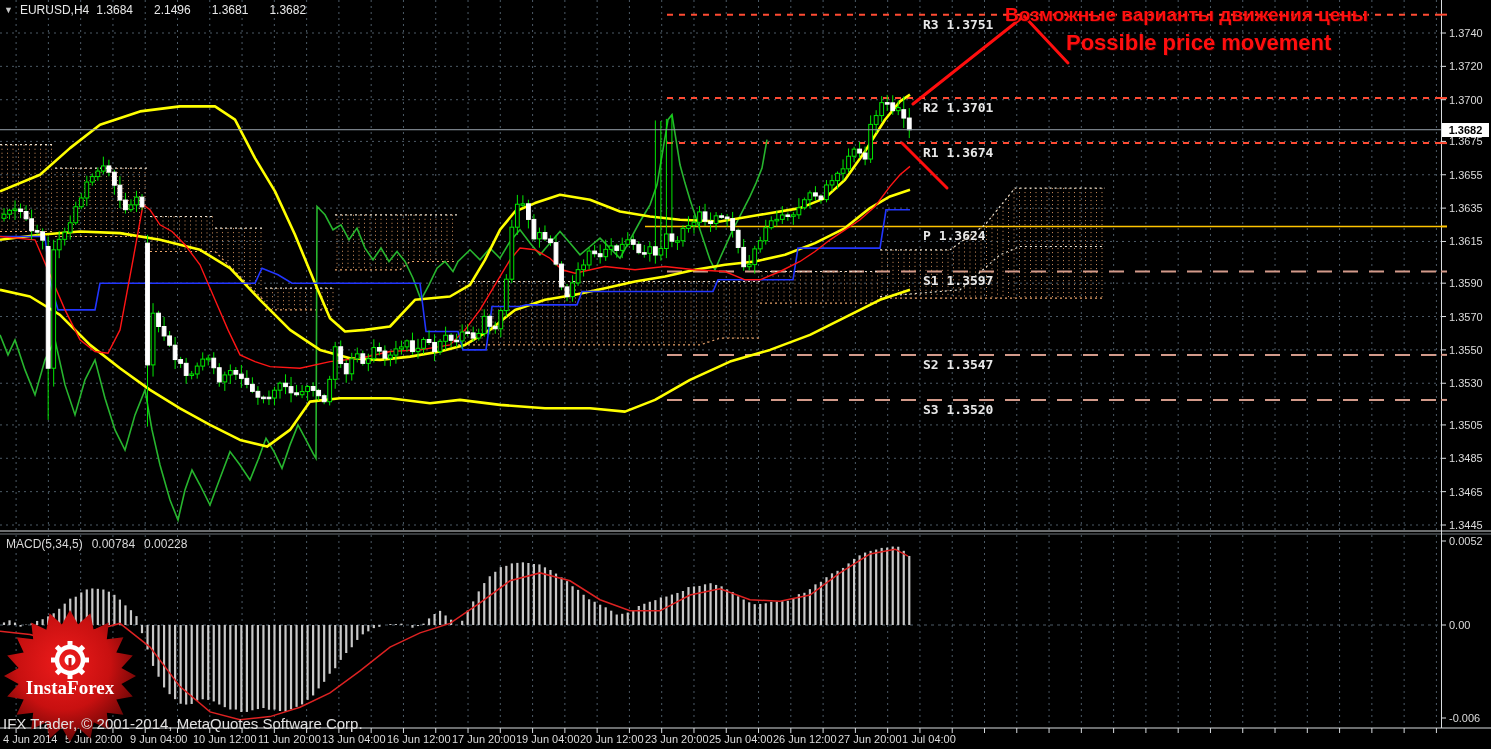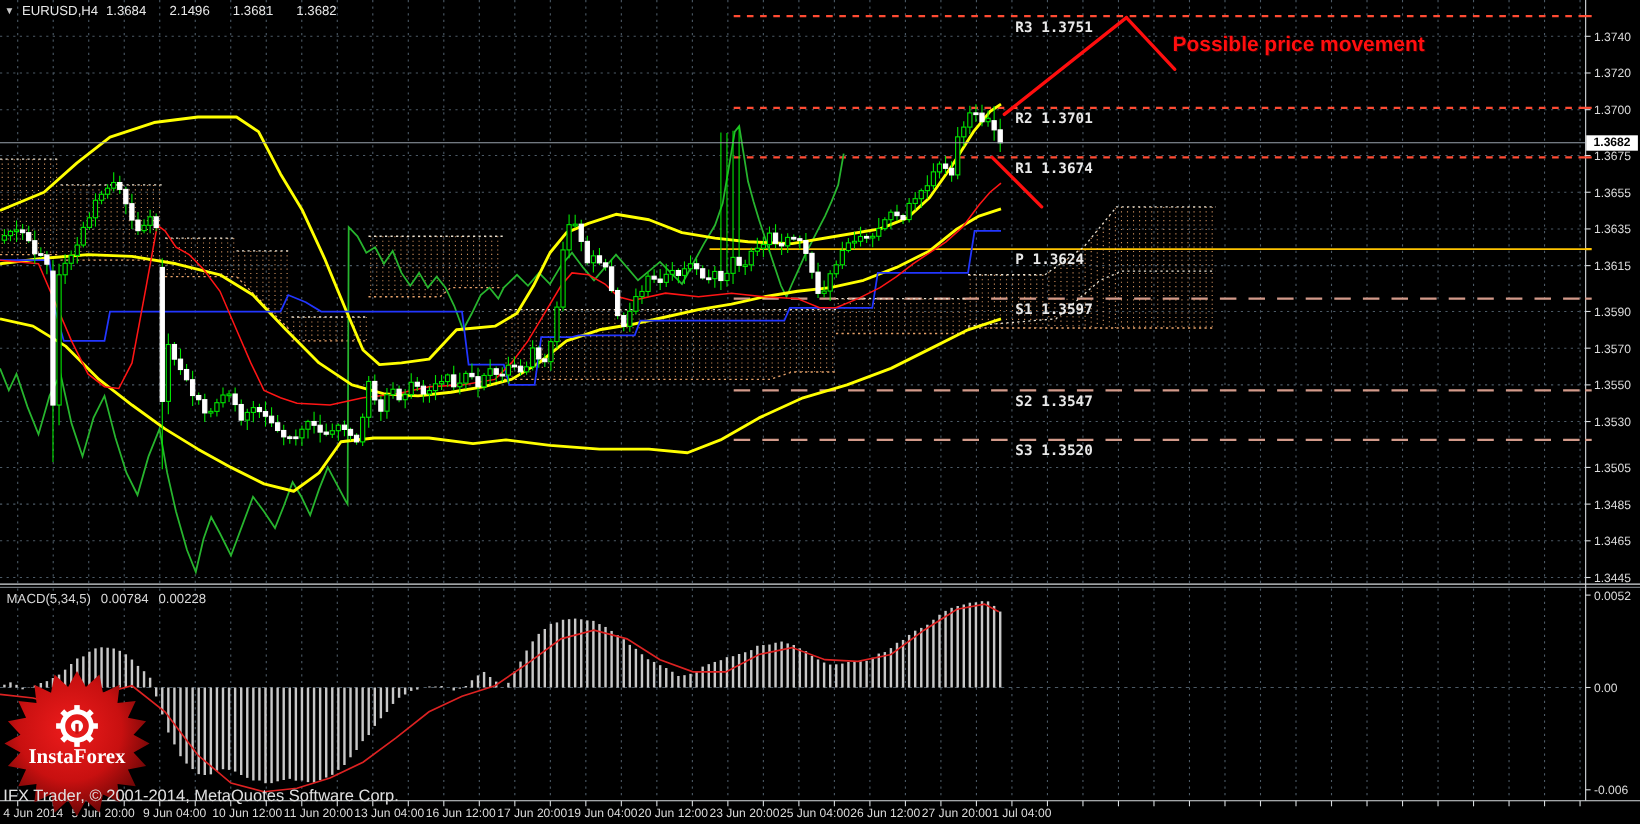--- a/index.html
+++ b/index.html
@@ -5,21 +5,21 @@
   html,body{margin:0;padding:0;background:#222;}
   .screen{position:relative;width:1491px;height:749px;background:#000;overflow:hidden;
           font-family:"Liberation Sans",sans-serif;}
   .screen svg{position:absolute;left:0;top:0;}
   .overlay{position:absolute;z-index:5;}
   .titlebar{left:4px;top:3px;color:#e8e8e8;font-size:12px;display:flex;align-items:center;gap:7px;white-space:nowrap;}
   .tri{font-size:9px;color:#c8c8c8;line-height:10px;}
   .ohlc{display:flex;gap:21px;}
   .anno{color:#ff0e0e;font-weight:bold;text-shadow:1px 1px 0 #300;white-space:nowrap;}
   .anno-ru{left:1005px;top:4px;font-size:19px;}
-  .anno-en{left:1066px;top:30px;font-size:19px;}
+  .anno-en{left:1066px;top:30px;font-size:22px;}
   .macdlabel{left:6px;top:537px;color:#d8d8d8;font-size:12px;display:flex;gap:9px;white-space:nowrap;justify-content:space-between;}
   .copyright{left:3px;top:715px;color:#e0e0e0;font-size:15px;z-index:9;}
   .pricebox{left:1442px;top:123px;width:47px;height:14px;background:#ffffff;color:#000;
             font-size:11px;font-weight:bold;text-align:center;line-height:14px;z-index:6;}
 </style>
 </head>
 <body>
 
 <div class="screen">
   <svg id="chart-svg" width="1491" height="749">
@@ -1039,20 +1039,21 @@
     <span class="tri">▼</span>
     <span>EURUSD,H4</span>
     <span class="ohlc">
       <span>1.3684</span>
       <span>2.1496</span>
       <span>1.3681</span>
       <span>1.3682</span>
     </span>
   </div>
 
+  <div class="overlay anno anno-ru">Возможные варианты движения цены</div>
   <div class="overlay anno anno-en">Possible price movement</div>
 
   <div class="overlay macdlabel">
     <span>MACD(5,34,5)</span>
     <span>0.00784</span>
     <span>0.00228</span>
   </div>
 
   <div class="overlay pricebox">1.3682</div>
 

